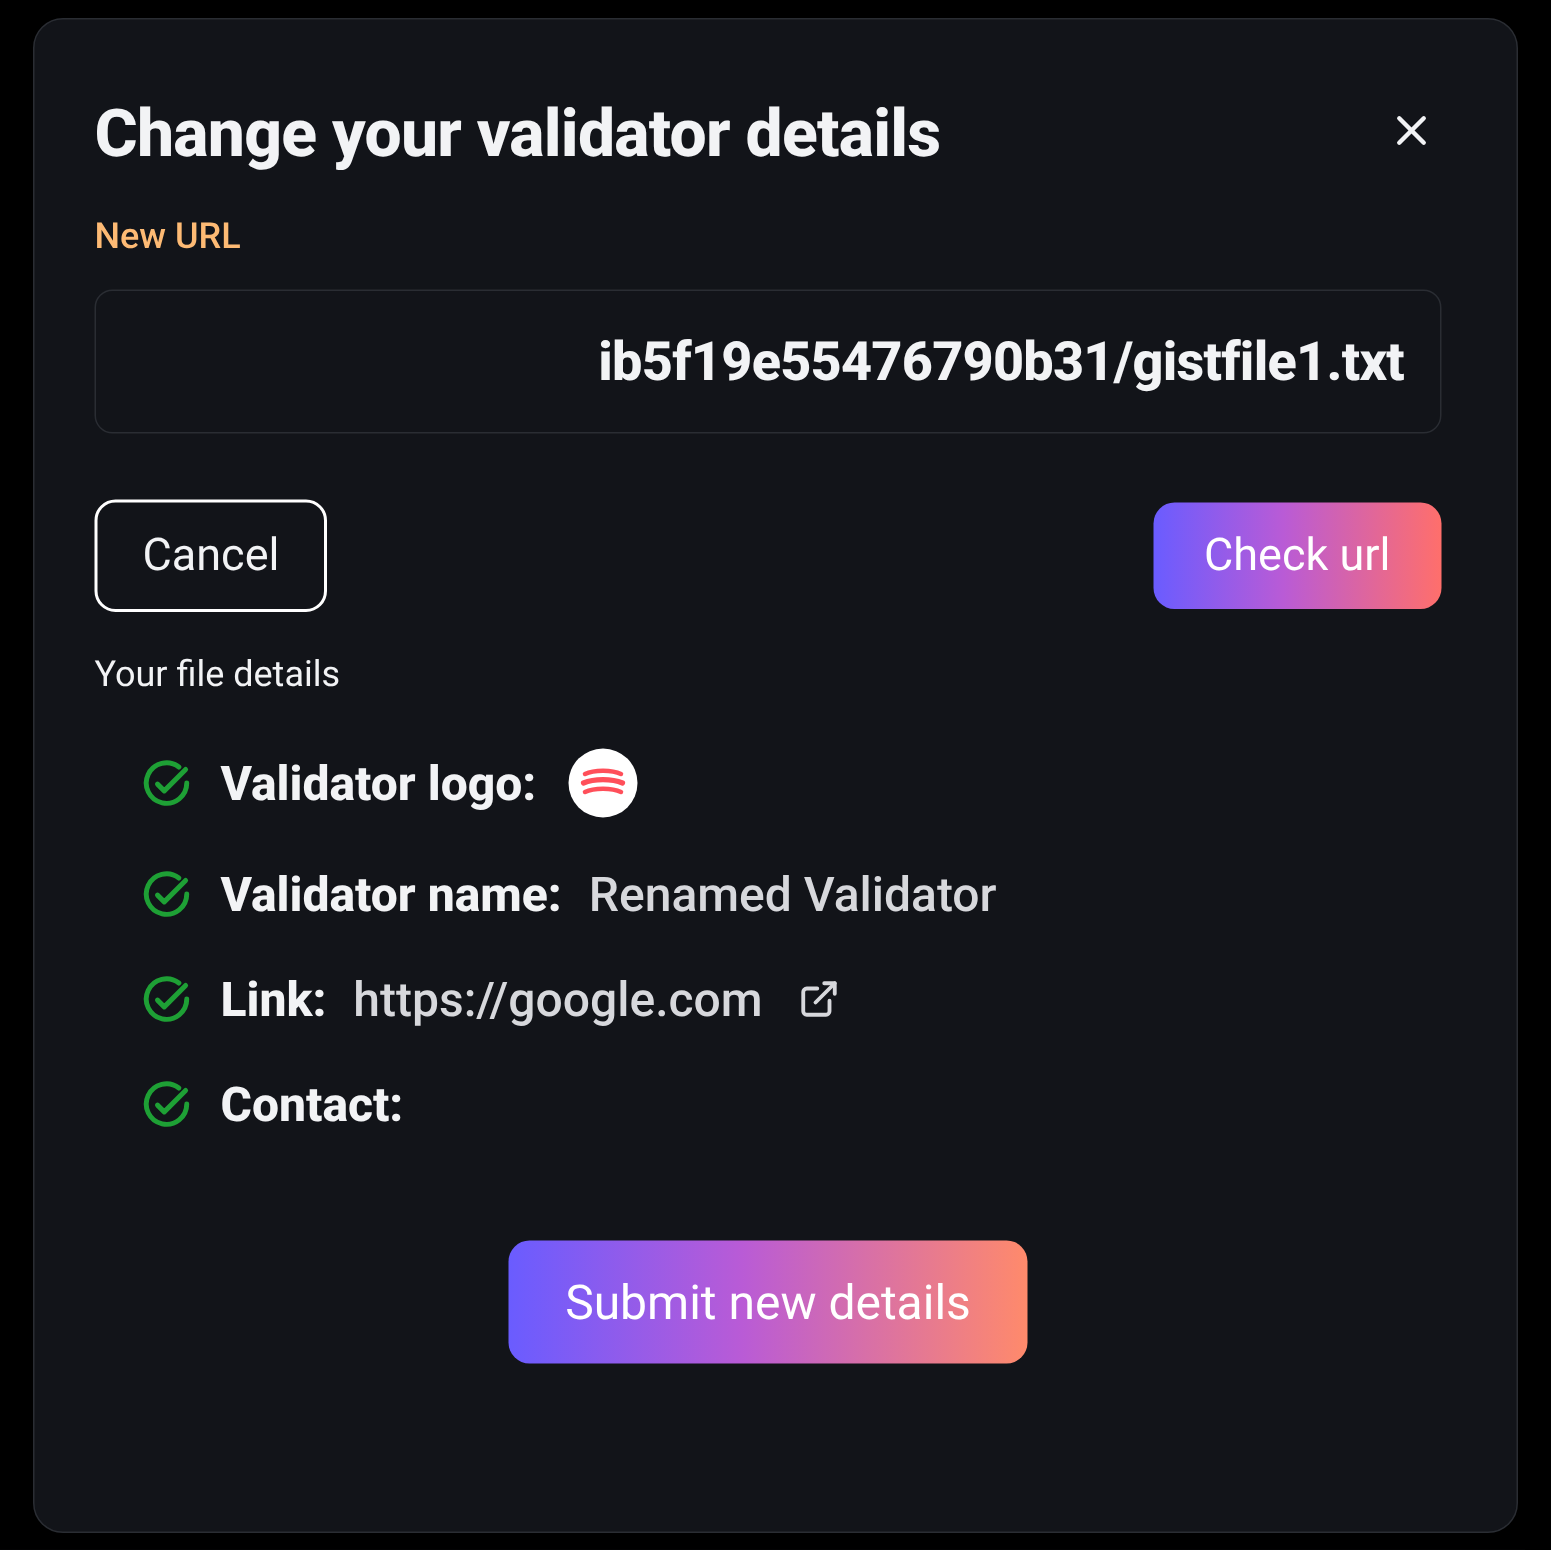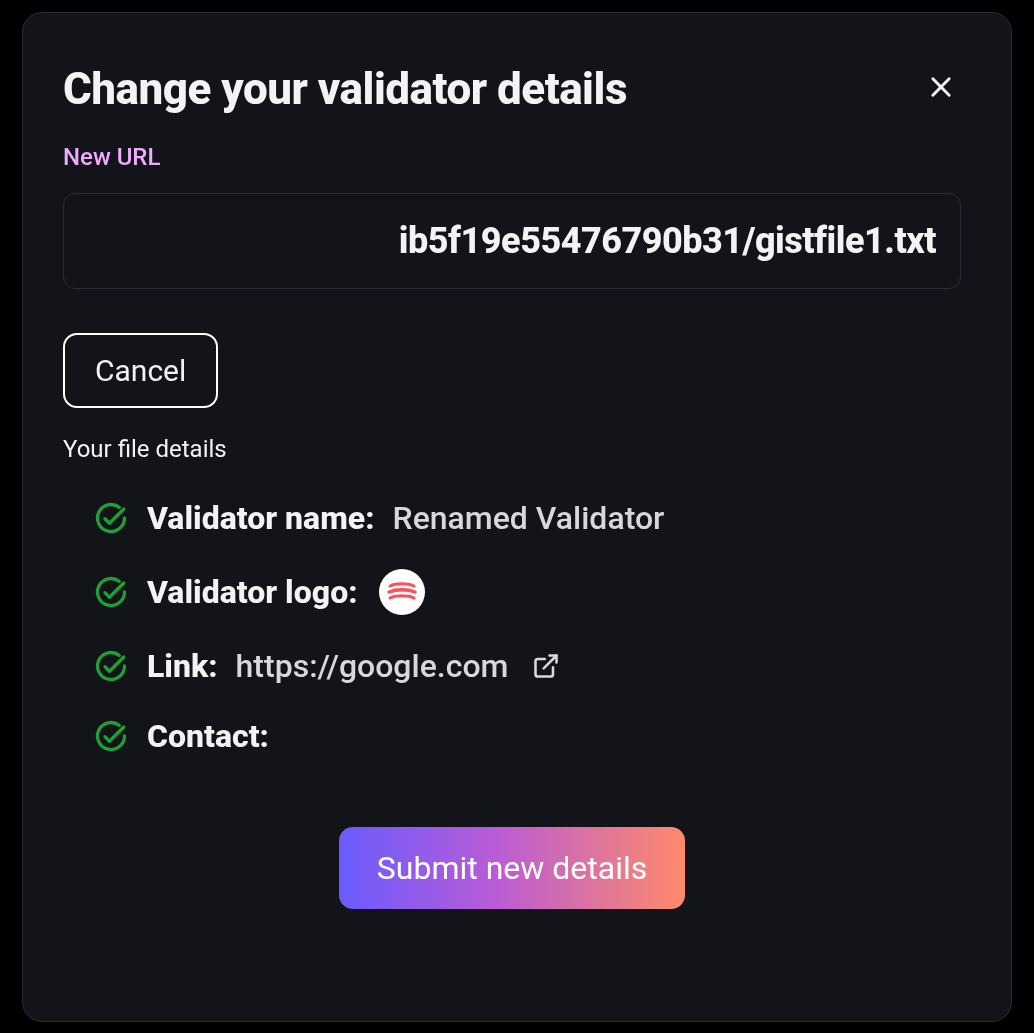--- a/index.html
+++ b/index.html
@@ -46,21 +46,21 @@
     align-items: center;
     justify-content: center;
     cursor: pointer;
     color: #f2f3f5;
   }
   .close-btn svg { width: 28px; height: 28px; }
 
   .field-label {
     margin-top: 28px;
     font-size: 24px;
-    color: #f0abfc;
+    color: #fdba74;
     font-weight: 500;
   }
   .url-input {
     margin-top: 22px;
     width: 100%;
     height: 96px;
     background: #121419;
     border: 1px solid #2a2d33;
     border-radius: 12px;
     padding: 0 24px;
@@ -189,36 +189,26 @@
           </svg>
         </span>
       </div>
     </div>
 
     <div class="field-label">New URL</div>
     <input type="text" class="url-input" dir="ltr" value="ib5f19e55476790b31/gistfile1.txt" style="">
 
     <div class="button-row">
       <button class="btn btn-cancel">Cancel</button>
+      <button class="btn btn-gradient">Check url</button>
     </div>
 
     <div class="section-title">Your file details</div>
 
     <div class="details-list">
-
-      <div class="detail-row">
-        <span class="check-icon">
-          <svg viewBox="0 0 24 24" fill="none" stroke="currentColor" stroke-width="2.2" stroke-linecap="round" stroke-linejoin="round">
-            <path d="M21 12a9 9 0 1 1-3.5-7.1"></path>
-            <path d="M8 12.5l3 3 9.5-9.5"></path>
-          </svg>
-        </span>
-        <span class="detail-label">Validator name:</span>
-        <span class="detail-value">Renamed Validator</span>
-      </div>
 
       <div class="detail-row">
         <span class="check-icon">
           <svg viewBox="0 0 24 24" fill="none" stroke="currentColor" stroke-width="2.2" stroke-linecap="round" stroke-linejoin="round">
             <path d="M21 12a9 9 0 1 1-3.5-7.1"></path>
             <path d="M8 12.5l3 3 9.5-9.5"></path>
           </svg>
         </span>
         <span class="detail-label">Validator logo:</span>
         <span class="logo-badge">
@@ -231,20 +221,31 @@
         </span>
       </div>
 
       <div class="detail-row">
         <span class="check-icon">
           <svg viewBox="0 0 24 24" fill="none" stroke="currentColor" stroke-width="2.2" stroke-linecap="round" stroke-linejoin="round">
             <path d="M21 12a9 9 0 1 1-3.5-7.1"></path>
             <path d="M8 12.5l3 3 9.5-9.5"></path>
           </svg>
         </span>
+        <span class="detail-label">Validator name:</span>
+        <span class="detail-value">Renamed Validator</span>
+      </div>
+
+      <div class="detail-row">
+        <span class="check-icon">
+          <svg viewBox="0 0 24 24" fill="none" stroke="currentColor" stroke-width="2.2" stroke-linecap="round" stroke-linejoin="round">
+            <path d="M21 12a9 9 0 1 1-3.5-7.1"></path>
+            <path d="M8 12.5l3 3 9.5-9.5"></path>
+          </svg>
+        </span>
         <span class="detail-label">Link:</span>
         <span class="detail-value">https://google.com</span>
         <span class="ext-link-icon">
           <svg viewBox="0 0 24 24" fill="none" stroke="currentColor" stroke-width="2.2" stroke-linecap="round" stroke-linejoin="round">
             <path d="M18 13v6a2 2 0 0 1-2 2H5a2 2 0 0 1-2-2V8a2 2 0 0 1 2-2h6"></path>
             <polyline points="15 3 21 3 21 9"></polyline>
             <line x1="10" y1="14" x2="21" y2="3"></line>
           </svg>
         </span>
       </div>

